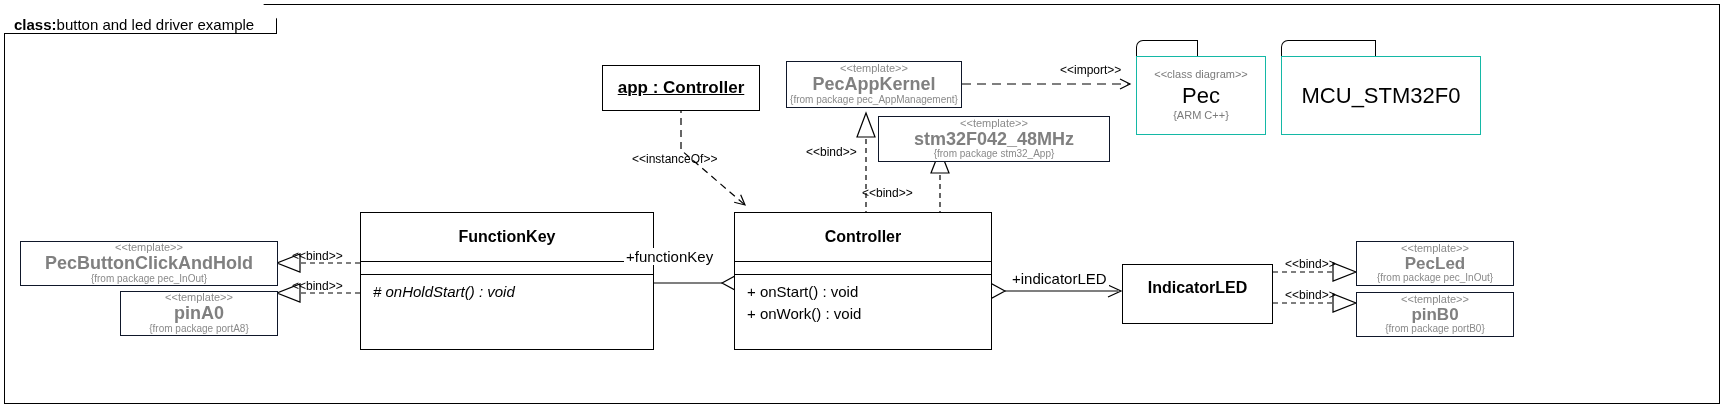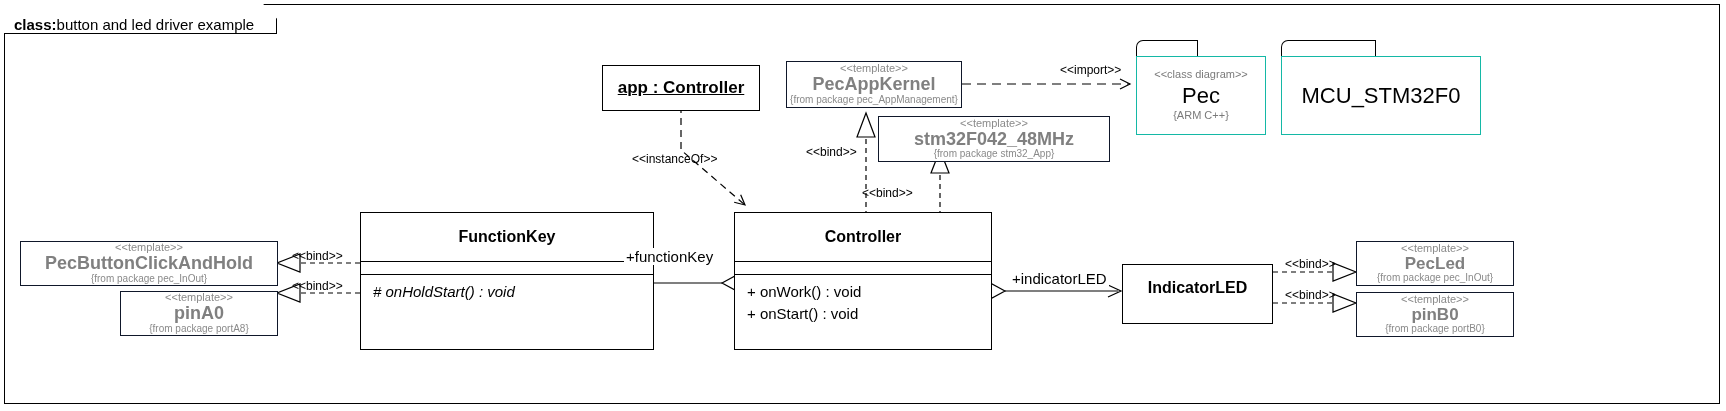--- a/index.html
+++ b/index.html
@@ -290,22 +290,22 @@
       <div># onHoldStart() : void</div>
     </div>
   </div>
 
   <div class="node cls" style="left:734px; top:212px; width:258px; height:138px;">
     <div class="cls-title" style="height:48px;">Controller</div>
     <div class="cls-sep"></div>
     <div style="height:12px;"></div>
     <div class="cls-sep"></div>
     <div class="cls-compartment">
+      <div>+ onStart() : void</div>
       <div>+ onWork() : void</div>
-      <div>+ onStart() : void</div>
     </div>
   </div>
 
   <div class="node cls" style="left:1122px; top:264px; width:151px; height:60px;">
     <div class="cls-title" style="height:46px;">IndicatorLED</div>
   </div>
 
   <div class="node tmpl" style="left:1356px; top:241px; width:158px; height:45px;">
     <div class="stereo">&lt;&lt;template&gt;&gt;</div>
     <div class="name sm">PecLed</div>

